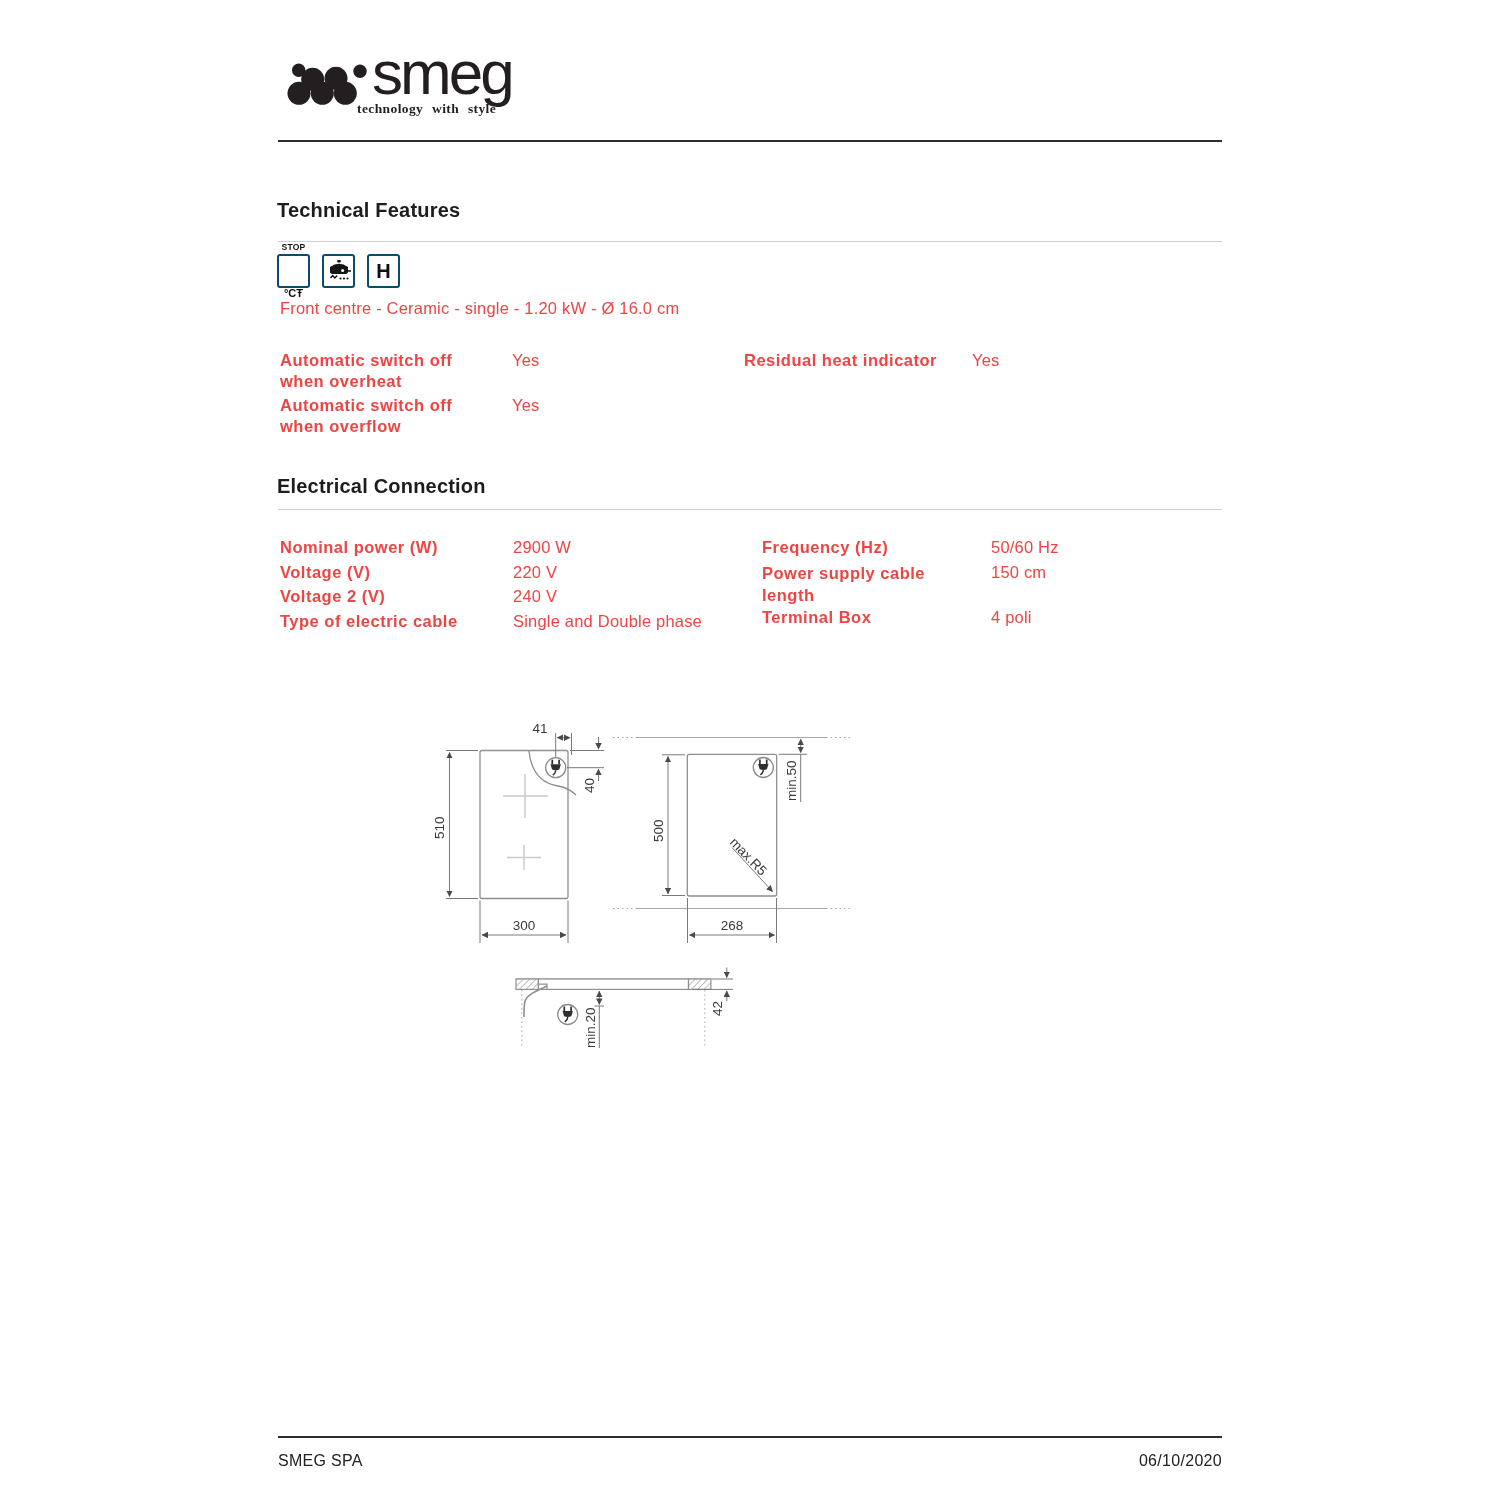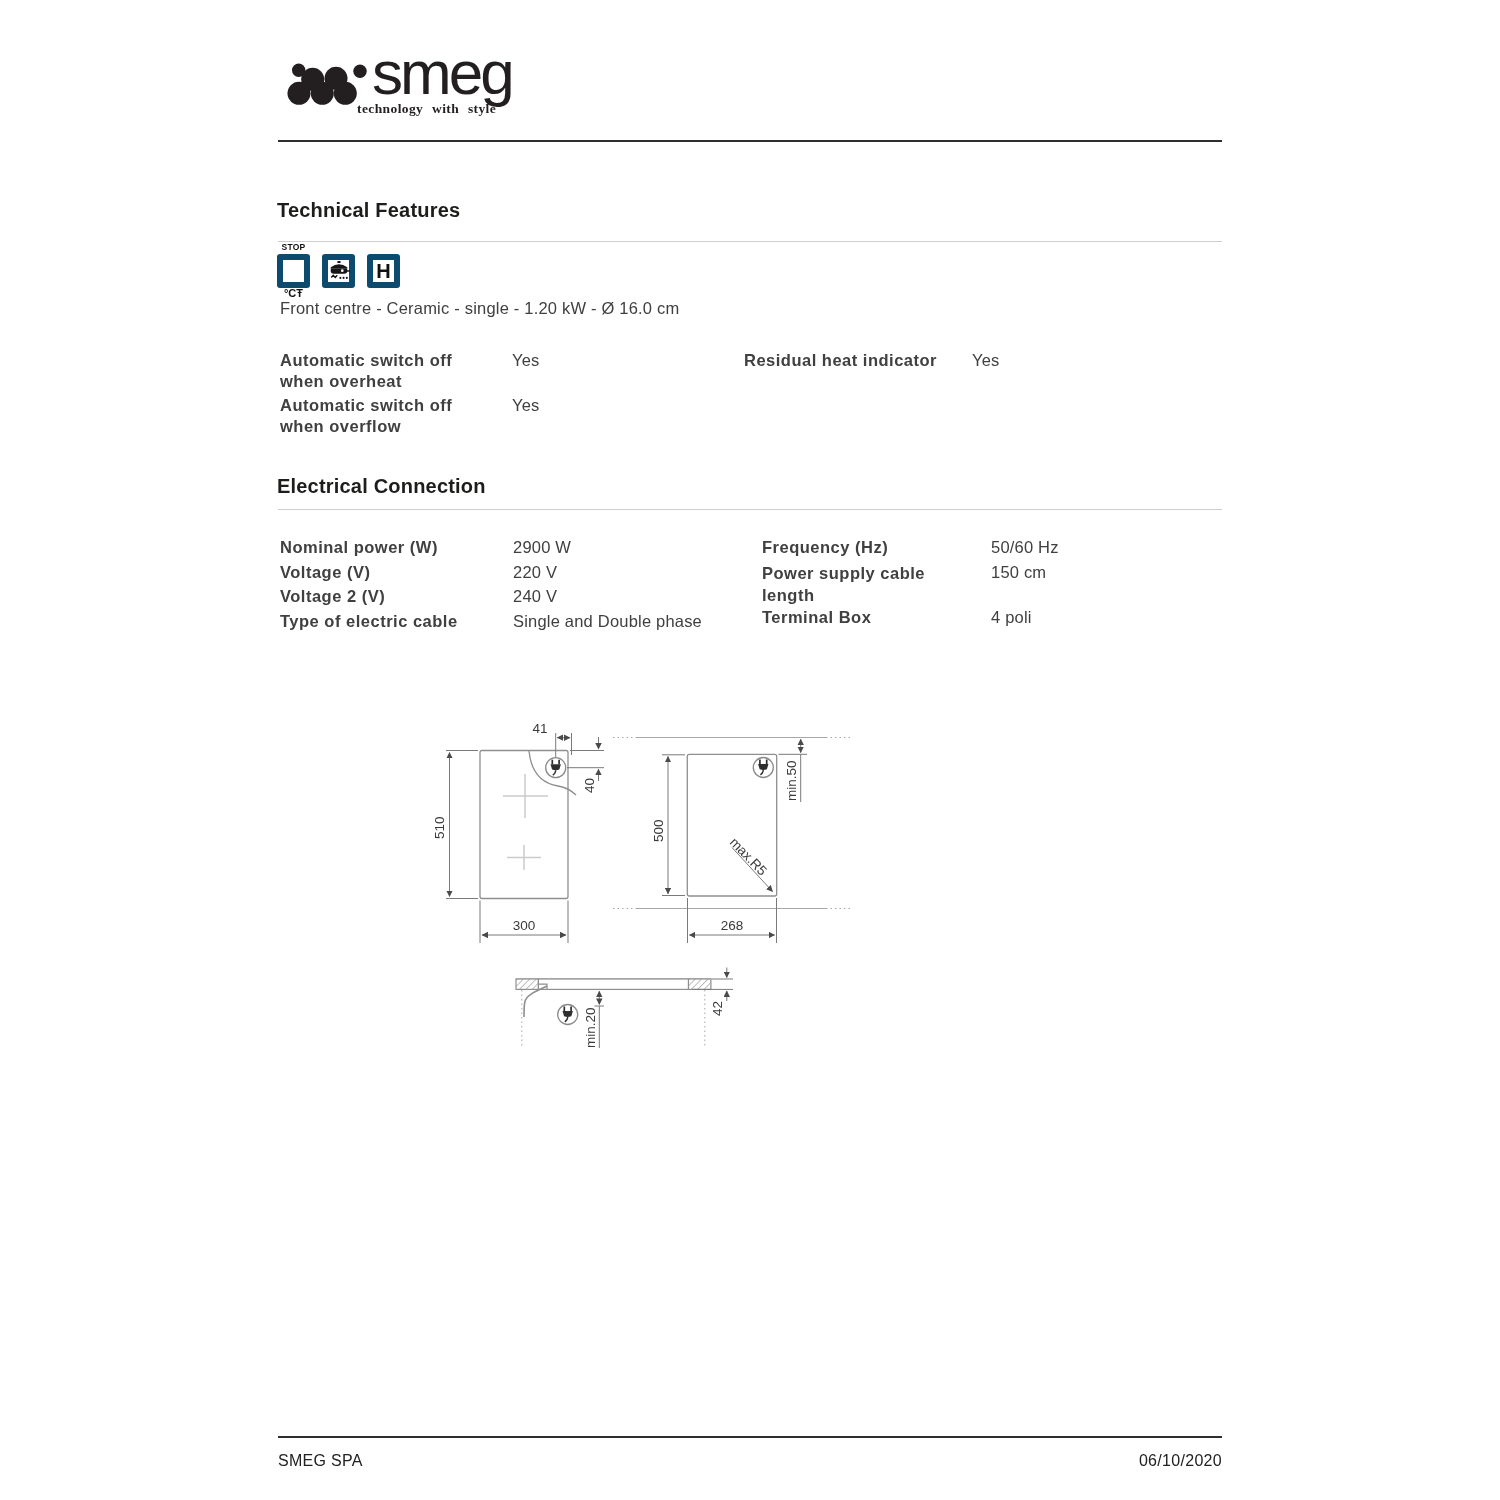--- a/index.html
+++ b/index.html
@@ -13,27 +13,27 @@
   .brand-word{left:372px;top:42px;font-size:62px;font-weight:400;letter-spacing:-3px;
     color:#231f20;line-height:1;}
   .brand-tagline{left:357px;top:101px;font-family:"Liberation Serif","DejaVu Serif",serif;
     font-weight:700;font-size:13.5px;letter-spacing:.4px;word-spacing:5px;color:#231f20;}
   .rule-dark{height:2px;background:#2e2e2e;}
   .rule-light{height:1px;background:#cfcfcf;}
   
   .h-section{font-size:20px;font-weight:700;color:#1d1d1b;letter-spacing:.2px;line-height:1.1;}
   
   .icon-row{left:277px;top:254px;display:flex;gap:12px;}
-  .feat-box{width:33px;height:34px;border:6px solid #0c4a6e;border-radius:3px;box-sizing:border-box;
+  .feat-box{width:33px;height:34px;border:2px solid #0c4a6e;border-radius:3px;box-sizing:border-box;
     display:flex;flex-direction:column;align-items:center;justify-content:center;background:#fff;}
   .feat-box .l1{font-size:8.5px;font-weight:700;letter-spacing:.2px;line-height:1;color:#111;}
   .feat-box .l2{font-size:11px;font-weight:700;line-height:1.1;color:#111;margin-top:36px;}
   .feat-box .hglyph{font-size:20px;font-weight:700;color:#111;line-height:1;}
   
-  .body-txt{font-size:16.5px;letter-spacing:.2px;color:#404040;line-height:20.5px;}
+  .body-txt{font-size:16.5px;letter-spacing:.2px;color:#ef4444;line-height:20.5px;}
   .lbl{font-weight:700;letter-spacing:.5px;}
   
   .footer-txt{font-size:16px;letter-spacing:.3px;color:#222;}
   svg text{font-family:"Liberation Sans","DejaVu Sans",sans-serif;font-size:13.5px;fill:#3a3a3a;}
 </style>
 </head>
 <body>
 
 <div class="page">
 

